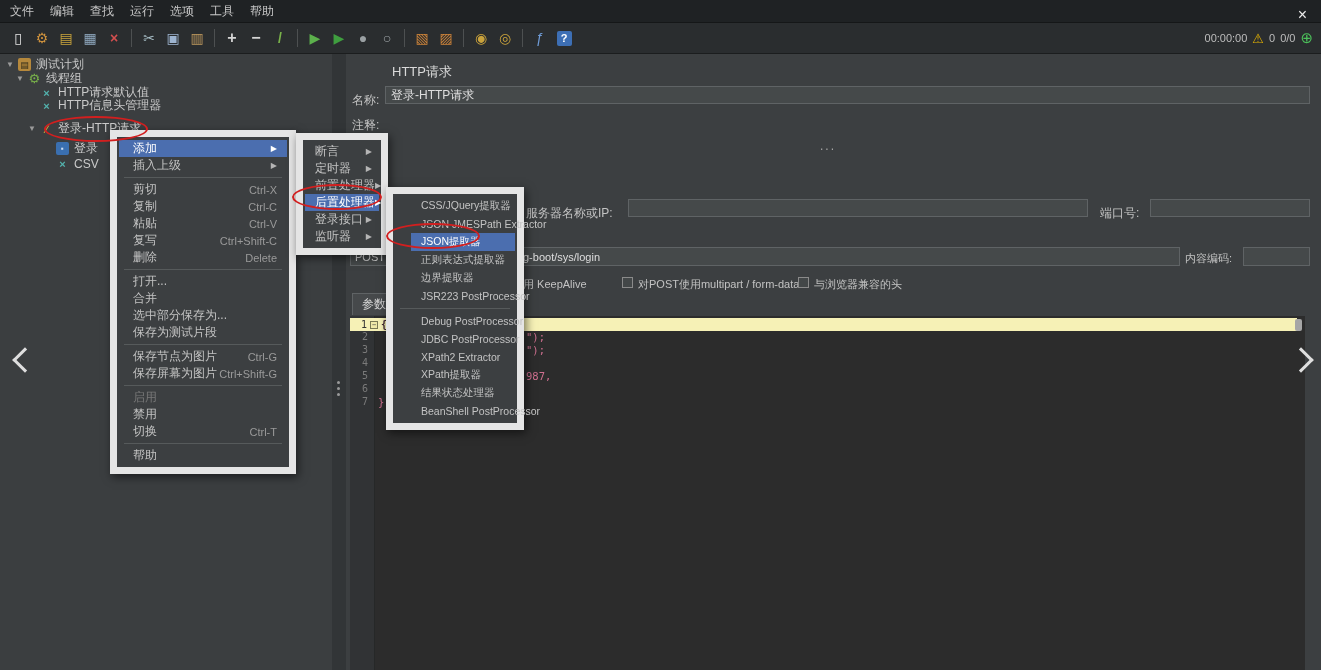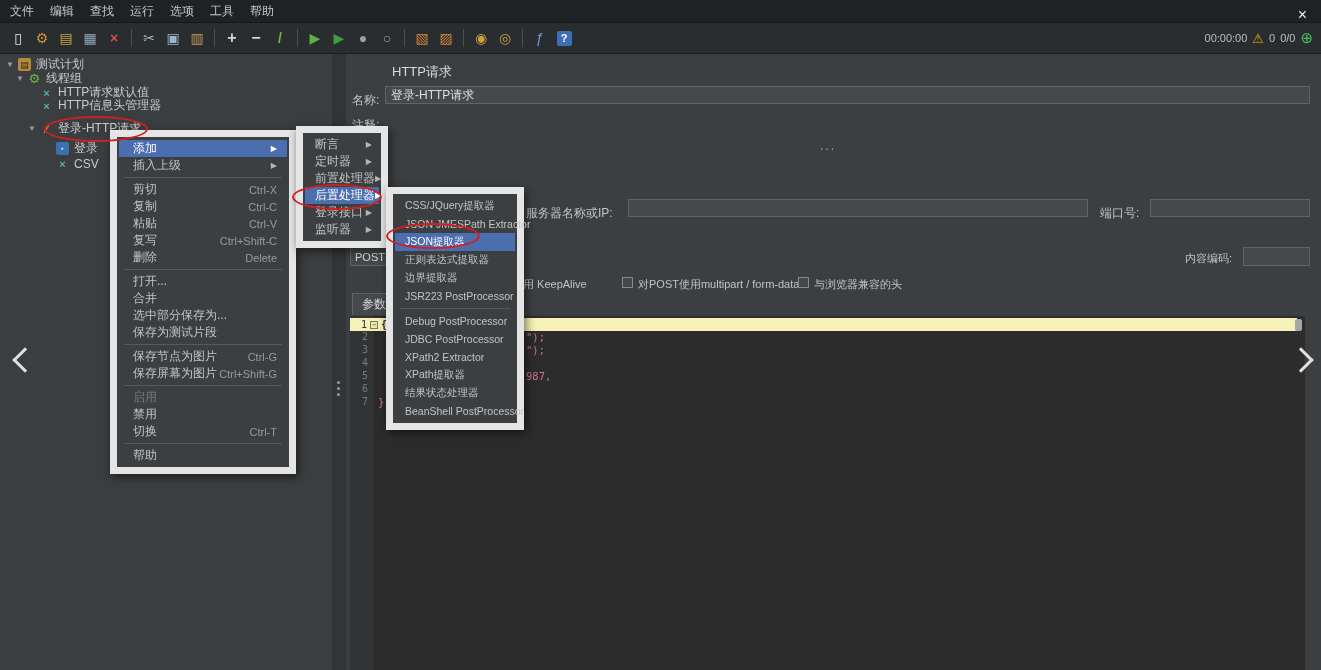--- a/index.html
+++ b/index.html
@@ -66,26 +66,26 @@
   .foldbox{width:8px;height:8px;border:1px solid #7a7a55;background:#efe9a8;display:flex;align-items:center;
            justify-content:center;font-size:7px;color:#444;margin-right:3px;box-sizing:border-box;}
   .brace{color:#3d2430;font-weight:bold;}
   .frag{position:absolute;font:10.5px "DejaVu Sans Mono",monospace;color:#d07090;z-index:2;}
   .closebrace{position:absolute;left:28px;top:80px;font:10.5px "DejaVu Sans Mono",monospace;color:#d07090;z-index:2;}
   .sthumb{position:absolute;left:945px;top:3px;width:7px;height:12px;background:#a6a6a6;border-radius:2px;z-index:3;}
   
   .menu{position:absolute;background:#3c3f41;border:7px solid #e5e5e5;box-shadow:2px 3px 9px rgba(0,0,0,.55);
         padding:3px 2px;box-sizing:border-box;}
   .menu1{left:110px;top:130px;width:186px;z-index:50;}
-  .menu2{left:296px;top:126px;width:92px;z-index:51;}
+  .menu2{left:296px;top:133px;width:92px;z-index:51;}
   .menu3{left:386px;top:187px;width:138px;z-index:52;}
   .mi{height:17px;display:flex;align-items:center;padding:0 10px 0 14px;font-size:12px;color:#c3c3c3;
       white-space:nowrap;}
   .menu2 .mi{padding:0 7px 0 10px;}
-  .menu3 .mi{height:18px;font-size:10.5px;padding:0 8px 0 10px;}
+  .menu3 .mi{height:18px;font-size:10.5px;padding:0 8px 0 10px;margin-left:16px;}
   .mi .sc{margin-left:auto;color:#9a9a9a;font-size:11px;}
   .mi .sub{margin-left:auto;font-size:8px;color:#b5b5b5;}
   .mi.hl{background:#4b6eaf;color:#fff;}
   .mi.hl .sub{color:#fff;}
   .mi.dis{color:#787878;}
   .msep{height:1px;background:#565a5b;margin:3px 5px;}
   
   .ann{position:absolute;border:2px solid #d21f1f;border-radius:50%;z-index:60;pointer-events:none;}
   .chev{position:absolute;width:15px;height:15px;border-left:3px solid #dfdfdf;border-bottom:3px solid #dfdfdf;z-index:70;}
   .chev-left{left:16px;top:351px;transform:rotate(45deg);}
@@ -197,20 +197,21 @@
     <span class="flabel" style="left:6px;top:64px;">注释:</span>
 
     <div class="dots3">...</div>
 
     <span class="flabel" style="left:180px;top:152px;">服务器名称或IP:</span>
     <div class="field" style="left:282px;top:146px;width:460px;"></div>
     <span class="flabel" style="left:754px;top:152px;text-align:right;">端口号:</span>
     <div class="field" style="left:804px;top:146px;width:160px;"></div>
 
     <div class="method">POST</div>
+    <div class="field path">g-boot/sys/login</div>
     <span class="flabel sm" style="left:839px;top:198px;">内容编码:</span>
     <div class="field" style="left:897px;top:194px;width:67px;height:19px;"></div>
 
     <span class="cb" style="left:151px;top:224px;"></span>
     <span class="cblabel" style="left:166px;top:224px;">使用 KeepAlive</span>
     <span class="cb" style="left:276px;top:224px;"></span>
     <span class="cblabel" style="left:292px;top:224px;">对POST使用multipart / form-data</span>
     <span class="cb" style="left:452px;top:224px;"></span>
     <span class="cblabel" style="left:468px;top:224px;">与浏览器兼容的头</span>
 

